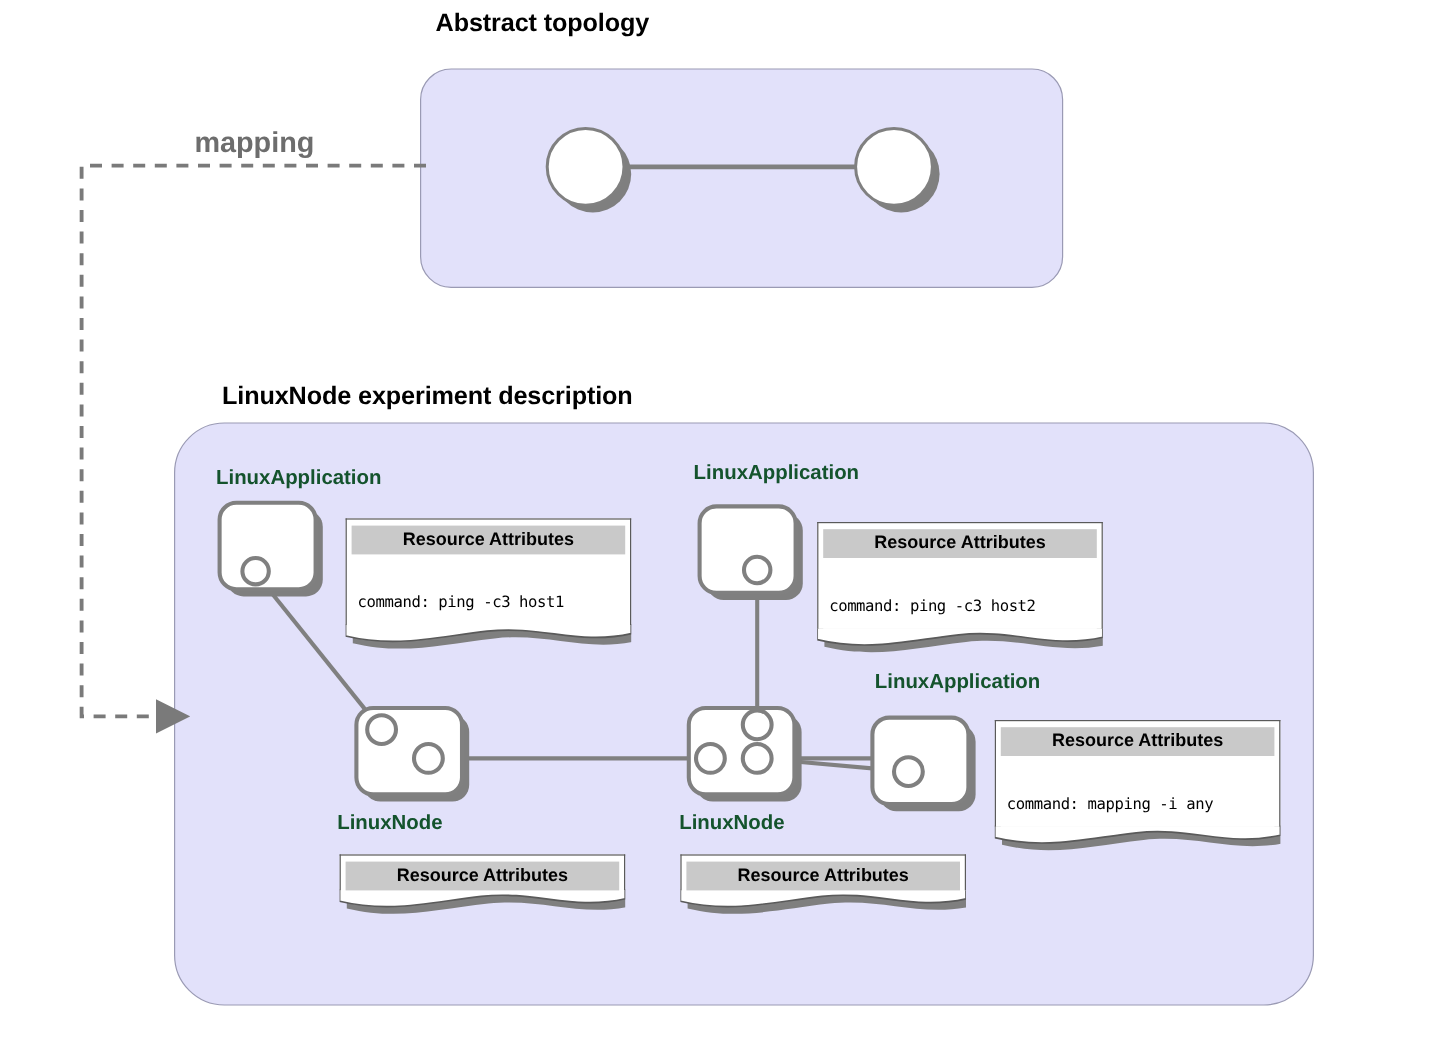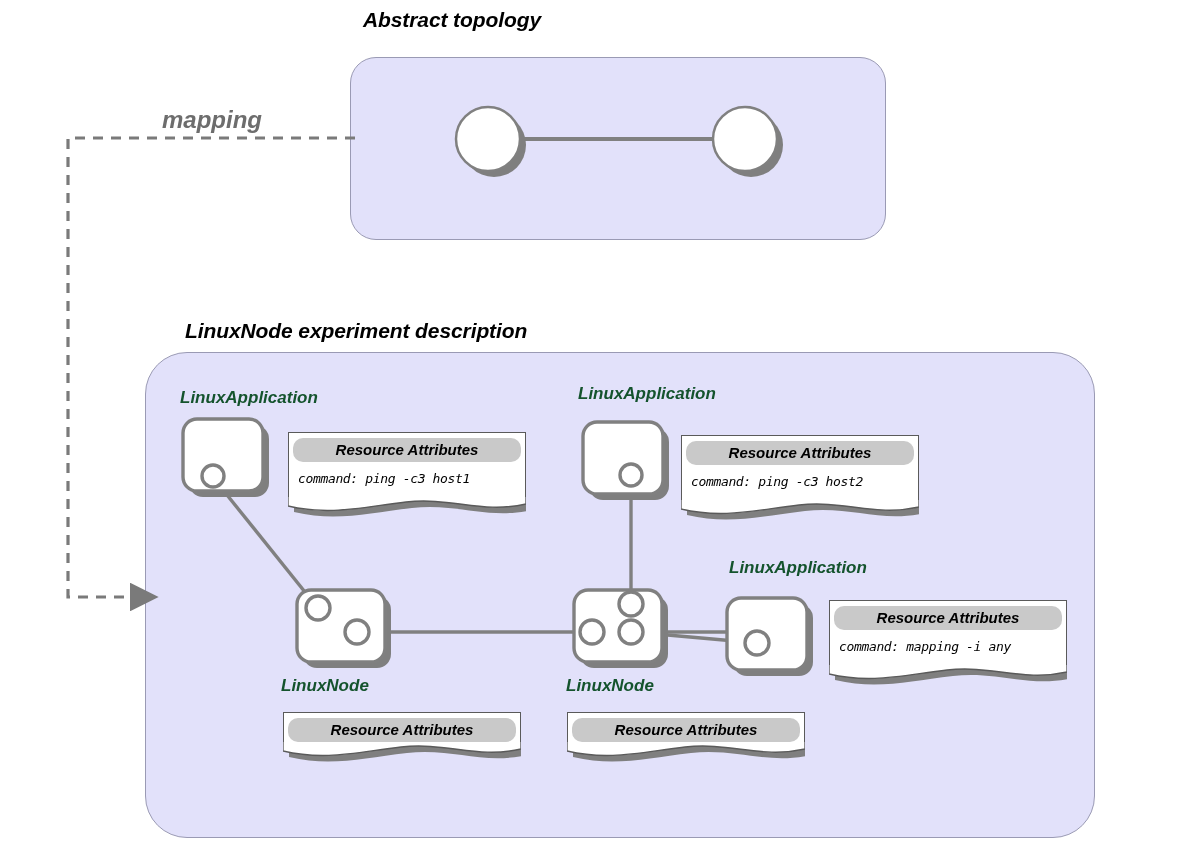--- a/index.html
+++ b/index.html
@@ -1,21 +1,21 @@
 <!DOCTYPE html>
 <html><head>
 <meta charset="utf-8">
 <style>
   html,body{margin:0;padding:0;background:#ffffff;}
   body{
     width:1200px;height:864px;position:relative;overflow:hidden;
     font-family:"Liberation Sans", sans-serif;
     -webkit-font-smoothing:antialiased;
   }
-  .canvas{position:absolute;left:0;top:0;width:1200px;height:656px;font-style:italic;}
+  .canvas{position:absolute;left:0;top:0;width:1200px;height:656px;}
   svg.layer{position:absolute;left:0;top:0;width:1200px;height:864px;overflow:visible;}
 
   
   .panel{
     position:absolute;
     background:#e2e1fa;
     border:1px solid #9a9ab4;
     box-sizing:border-box;
   }
   #panel-abstract{left:350px;top:57px;width:536px;height:183px;border-radius:26px;}
@@ -63,30 +63,30 @@
     box-sizing:border-box;
   }
   .note-head{
     background:#c9c9c9;
     text-align:center;
     font-weight:bold;
     font-size:15px;
     color:#000;
     padding:3px 0 4px 0;
     line-height:1.15;
-    border-radius:10px;
   }
   .note-body{
     background:#fff;
     font-family:"DejaVu Sans Mono", monospace;
     font-size:13px;
     color:#000;
     padding:9px 4px 11px 5px;
     white-space:nowrap;
     letter-spacing:-0.35px;
+    margin-top:24px;
   }
   .note-torn{display:block;width:100%;height:26px;margin-top:-1px;}
 
   #note-app1{left:288px;top:432px;}
   #note-app2{left:681px;top:435px;}
   #note-app3{left:829px;top:600px;}
   #note-node1{left:283px;top:712px;}
   #note-node2{left:567px;top:712px;}
 </style>
 </head>

